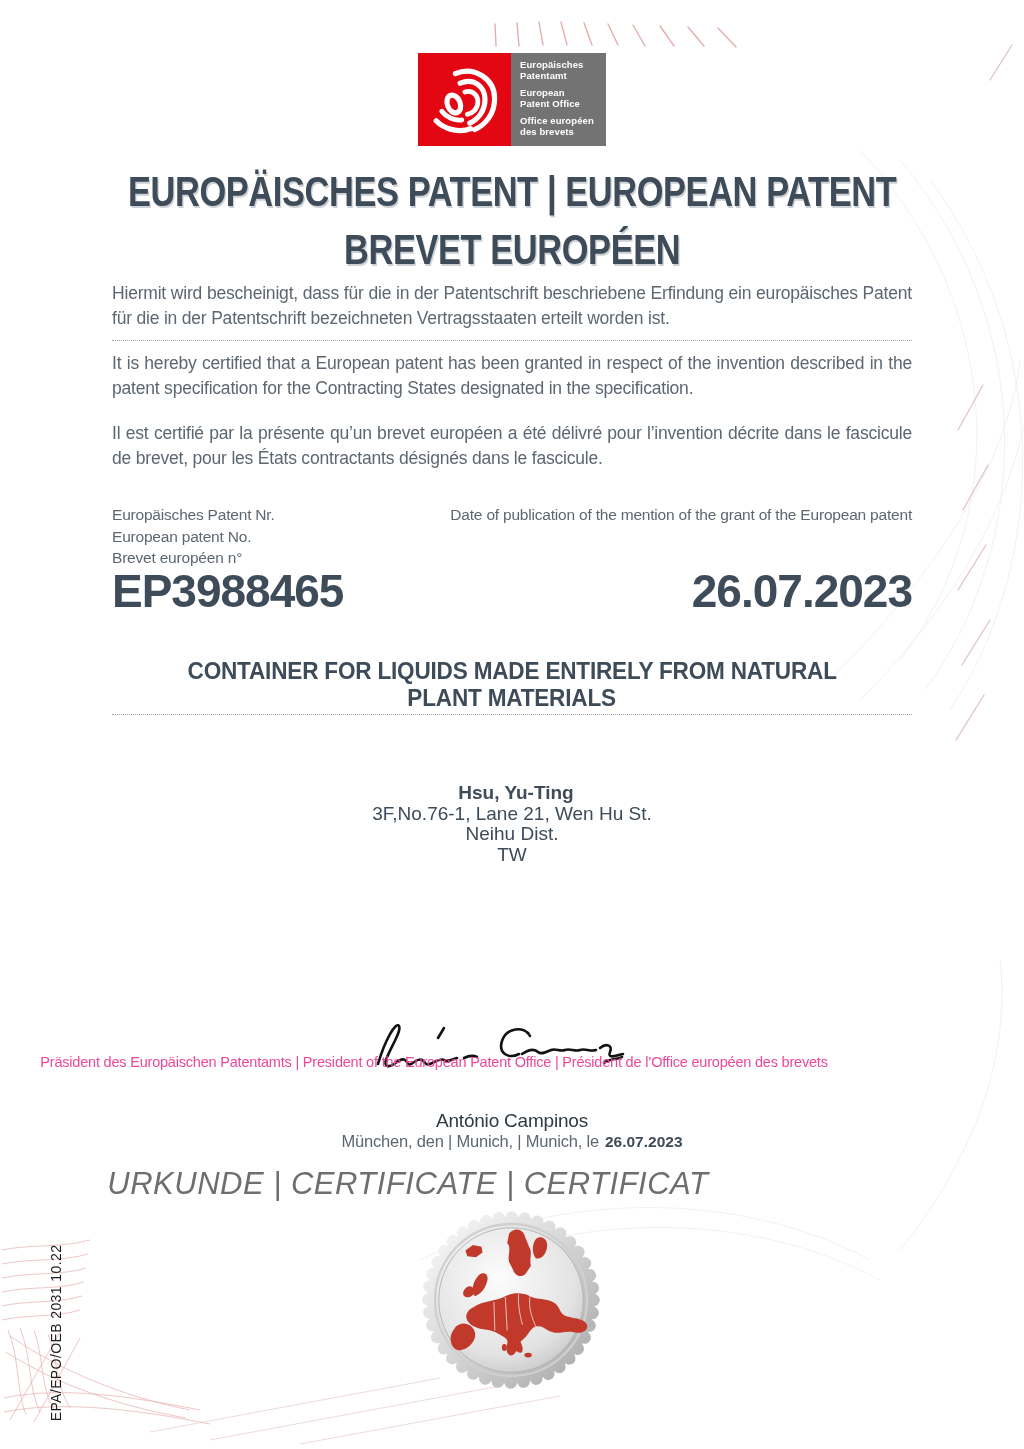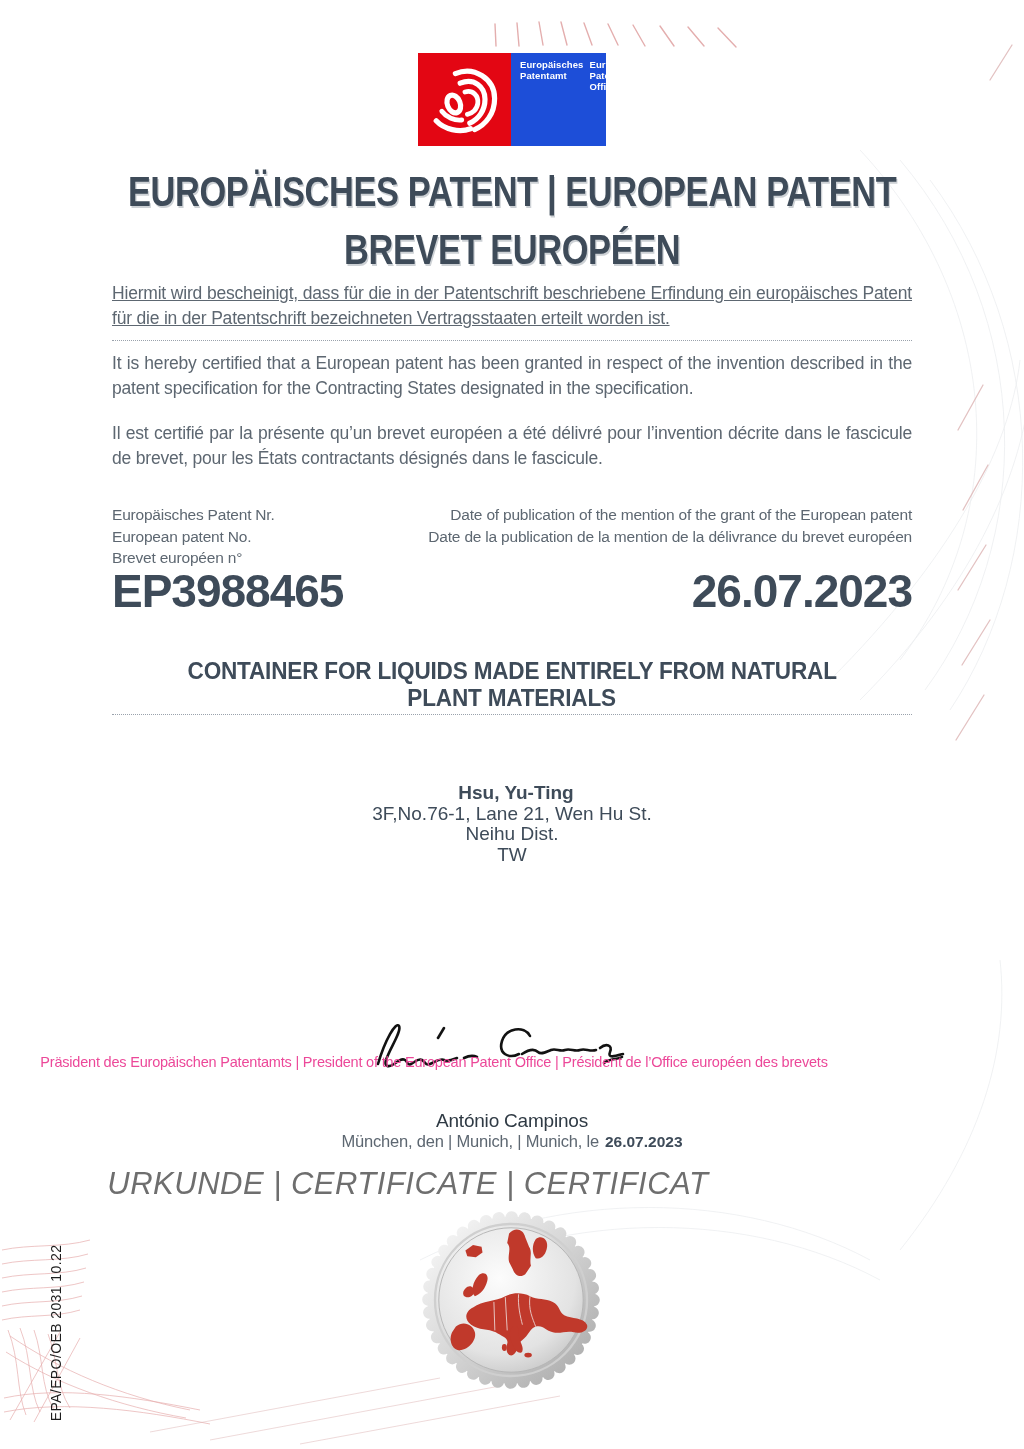--- a/index.html
+++ b/index.html
@@ -4,34 +4,34 @@
 <style>
   html,body{margin:0;padding:0;background:#e8e8e8;}
   .page{position:relative;width:1024px;height:1449px;margin:0 auto;background:#ffffff;
         overflow:hidden;font-family:"Liberation Sans",sans-serif;color:#3e4b59;}
   .bg{position:absolute;left:0;top:0;z-index:0;}
   .layer{position:absolute;z-index:1;}
 
   
   .logo{top:53px;left:418px;width:188px;height:93px;display:flex;}
   .logo-red{width:93px;height:93px;background:#e30613;display:flex;align-items:center;justify-content:center;}
-  .logo-gray{width:95px;height:93px;background:#1d4ed8;box-sizing:border-box;padding:7px 0 0 9px;
-             display:flex;gap:6px;}
+  .logo-gray{width:95px;height:93px;background:#737373;box-sizing:border-box;padding:7px 0 0 9px;
+             display:flex;flex-direction:column;gap:6px;}
   .logo-gray div{color:#fff;font-size:9.5px;font-weight:700;line-height:1.15;white-space:pre-line;letter-spacing:0.1px;}
 
   
   .main-title{top:167px;left:0;width:1024px;text-align:center;line-height:49px;}
   .main-title span{display:inline-block;transform:scaleX(0.8);transform-origin:center;
       font-size:43px;font-weight:700;letter-spacing:-0.5px;color:#3e4b59;
       text-shadow:1.5px 1.5px 0 #cdd1d5;white-space:nowrap;}
 
   
   .para{left:112px;width:800px;text-align:justify;font-size:17.5px;line-height:25px;
         color:#5d6771;letter-spacing:-0.2px;}
-  .p-de{top:281px;text-decoration:underline;} .p-en{top:351px;} .p-fr{top:421px;}
+  .p-de{top:281px;} .p-en{top:351px;} .p-fr{top:421px;}
   .sep{left:112px;width:800px;height:0;border-top:1.5px dotted #9aa2ac;}
   .sep1{top:340px;} .sep2{top:714px;}
 
   
   .labels-row{top:496px;left:112px;width:800px;display:flex;justify-content:space-between;margin-top:8px;}
   .labels-col{font-size:15.5px;line-height:21.5px;color:#5d6771;letter-spacing:-0.2px;}
   .labels-col.right{text-align:right;}
   .values-row{top:565px;left:112px;width:800px;display:flex;justify-content:space-between;align-items:baseline;}
   .big-value{font-size:46px;font-weight:700;letter-spacing:-1px;color:#3e4b59;line-height:52px;}
 
@@ -163,21 +163,20 @@
   <div class="layer para p-fr">Il est certifié par la présente qu’un brevet européen a été délivré pour l’invention décrite dans le fascicule de brevet, pour les États contractants désignés dans le fascicule.</div>
 
   <div class="layer labels-row">
     <div class="labels-col">
       <div>Europäisches Patent Nr.</div>
       <div>European patent No.</div>
       <div>Brevet européen n°</div>
     </div>
     <div class="labels-col right">
       <div>Date of publication of the mention of the grant of the European patent</div>
-      <div>Date de la publication de la mention de la délivrance du brevet européen</div>
     </div>
   </div>
 
   <div class="layer values-row">
     <div class="big-value">EP3988465</div>
     <div class="big-value">26.07.2023</div>
   </div>
 
   <div class="layer invention">
     <span>CONTAINER FOR LIQUIDS MADE ENTIRELY FROM NATURAL</span><br>

